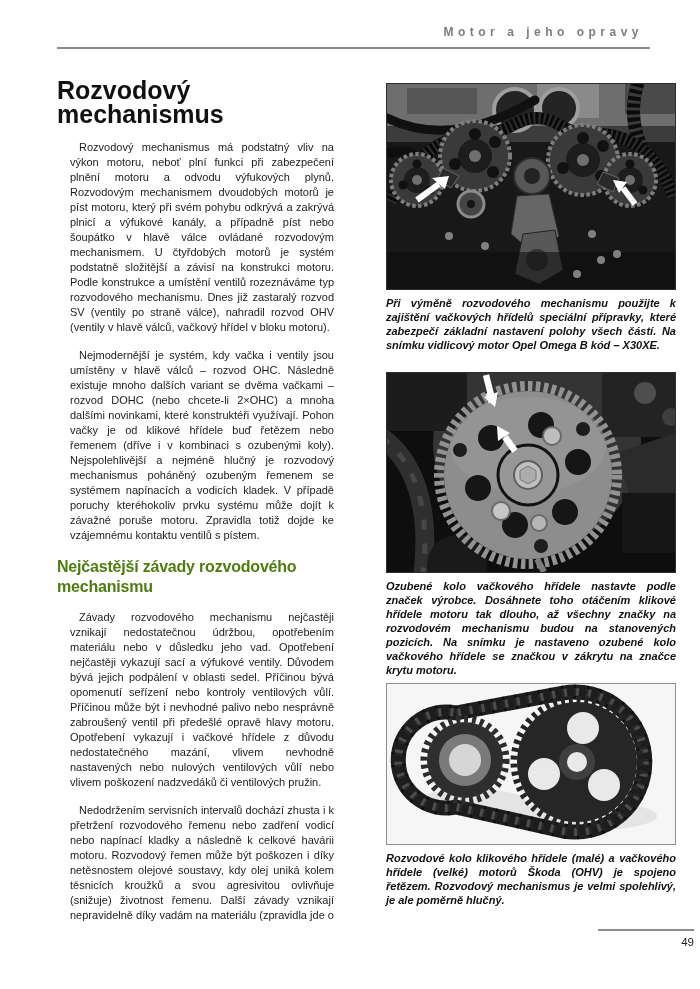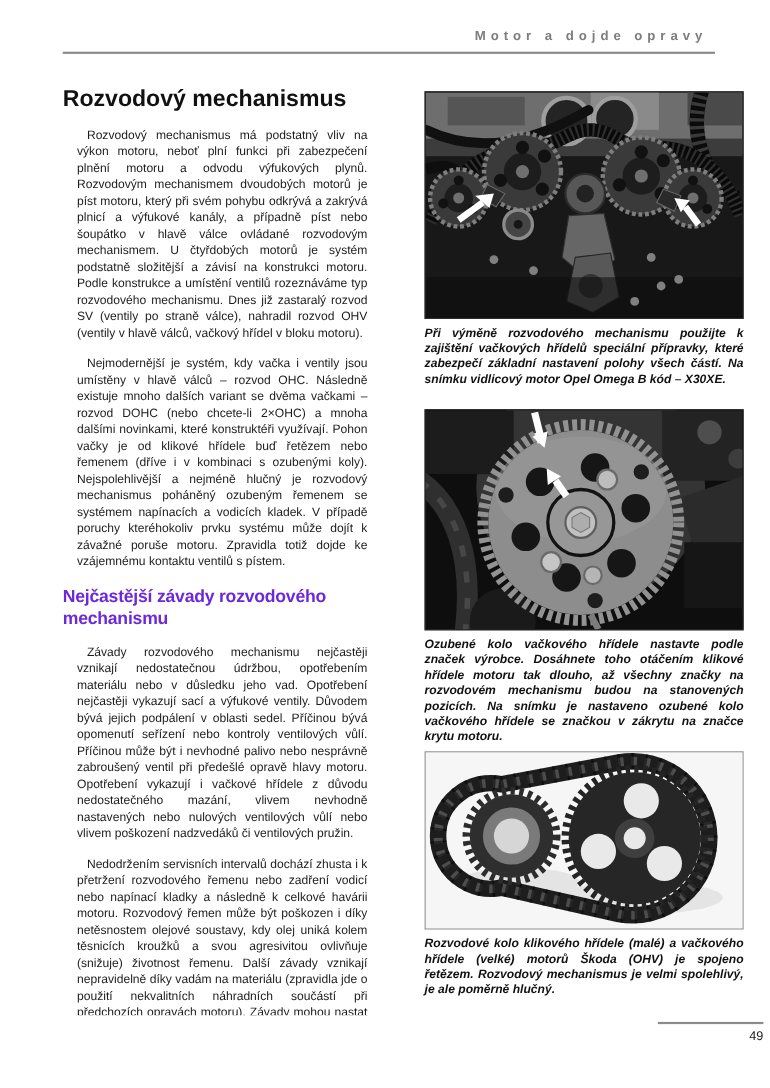--- a/index.html
+++ b/index.html
@@ -8,25 +8,25 @@
     font-family:"Liberation Sans", sans-serif; color:#1c1c1c; overflow:hidden;
   }
   .running-head {
     position:absolute; top:25px; right:57px;
     font-size:12px; font-weight:bold; letter-spacing:4.5px; color:#7d7d7d;
     white-space:nowrap;
   }
   .head-rule { position:absolute; top:47px; left:57px; width:593px; height:2px; background:#8c8c8c; }
 
   .col-left { position:absolute; left:57px; top:78px; width:290px; height:845px; overflow:hidden; }
-  .title { margin:0 0 14px 0; font-size:21px; line-height:24px; font-weight:bold; color:#111; }
+  .title { margin:0 0 14px 0; font-size:25px; line-height:24px; font-weight:bold; color:#111; }
   p.body {
     margin:13px; font-size:11px; line-height:15px; text-align:justify; text-indent:9px;
   }
-  h2.section { margin:14px 0 11px 0; font-size:16px; line-height:20px; font-weight:bold; letter-spacing:-0.2px; color:#6d28d9; }
+  h2.section { margin:14px 0 11px 0; font-size:16px; line-height:20px; font-weight:bold; letter-spacing:-0.2px; color:#4d7c0f; }
 
   .col-right { position:absolute; left:362px; top:83px; width:290px; height:880px; }
   figure.fig { position:absolute; left:0; margin:0; width:290px;padding-left:24px; }
   .fig1 { top:0; }
   .fig2 { top:289px; }
   .fig3 { top:600px; }
   .photo { width:290px; box-sizing:border-box; border:1px solid #2e2e2e; background:#111; }
   .photo svg { display:block; }
   .photo-light { border:1px solid #8f8f8f; background:#f6f6f6; }
   figcaption.caption {
@@ -35,21 +35,21 @@
   }
 
   .foot-rule { position:absolute; top:929px; left:598px; width:96px; height:2px; background:#8c8c8c; }
   .page-number { position:absolute; top:936px; left:598px; width:96px; text-align:right; font-size:11.5px; color:#222; }
 </style>
 </head>
 <body>
 
 <div class="page">
 
-  <div class="running-head">Motor a dojde opravy</div>
+  <div class="running-head">Motor a jeho opravy</div>
   <div class="head-rule"></div>
 
   <div class="col-left">
     <h1 class="title">Rozvodový mechanismus</h1>
     <p class="body">Rozvodový mechanismus má podstatný vliv na výkon motoru, neboť plní funkci při zabezpečení plnění motoru a odvodu výfukových plynů. Rozvodovým mechanismem dvoudobých motorů je píst motoru, který při svém pohybu odkrývá a zakrývá plnicí a výfukové kanály, a případně píst nebo šoupátko v hlavě válce ovládané rozvodovým mechanismem. U čtyřdobých motorů je systém podstatně složitější a závisí na konstrukci motoru. Podle konstrukce a umístění ventilů rozeznáváme typ rozvodového mechanismu. Dnes již zastaralý rozvod SV (ventily po straně válce), nahradil rozvod OHV (ventily v hlavě válců, vačkový hřídel v bloku motoru).</p>
     <p class="body">Nejmodernější je systém, kdy vačka i ventily jsou umístěny v hlavě válců – rozvod OHC. Následně existuje mnoho dalších variant se dvěma vačkami – rozvod DOHC (nebo chcete-li 2×OHC) a mnoha dalšími novinkami, které konstruktéři využívají. Pohon vačky je od klikové hřídele buď řetězem nebo řemenem (dříve i v kombinaci s ozubenými koly). Nejspolehlivější a nejméně hlučný je rozvodový mechanismus poháněný ozubeným řemenem se systémem napínacích a vodicích kladek. V případě poruchy kteréhokoliv prvku systému může dojít k závažné poruše motoru. Zpravidla totiž dojde ke vzájemnému kontaktu ventilů s pístem.</p>
     <h2 class="section">Nejčastější závady rozvodového mechanismu</h2>
     <p class="body">Závady rozvodového mechanismu nejčastěji vznikají nedostatečnou údržbou, opotřebením materiálu nebo v důsledku jeho vad. Opotřebení nejčastěji vykazují sací a výfukové ventily. Důvodem bývá jejich podpálení v oblasti sedel. Příčinou bývá opomenutí seřízení nebo kontroly ventilových vůlí. Příčinou může být i nevhodné palivo nebo nesprávně zabroušený ventil při předešlé opravě hlavy motoru. Opotřebení vykazují i vačkové hřídele z důvodu nedostatečného mazání, vlivem nevhodně nastavených nebo nulových ventilových vůlí nebo vlivem poškození nadzvedáků či ventilových pružin.</p>
     <p class="body">Nedodržením servisních intervalů dochází zhusta i k přetržení rozvodového řemenu nebo zadření vodicí nebo napínací kladky a následně k celkové havárii motoru. Rozvodový řemen může být poškozen i díky netěsnostem olejové soustavy, kdy olej uniká kolem těsnicích kroužků a svou agresivitou ovlivňuje (snižuje) životnost řemenu. Další závady vznikají nepravidelně díky vadám na materiálu (zpravidla jde o použití nekvalitních náhradních součástí při předchozích opravách motoru). Závady mohou nastat i díky vadným napínacím nebo vodicím kladkám rozvodu.</p>
     <h2 class="section">Údržba, opravy a seřizování rozvodů</h2>

